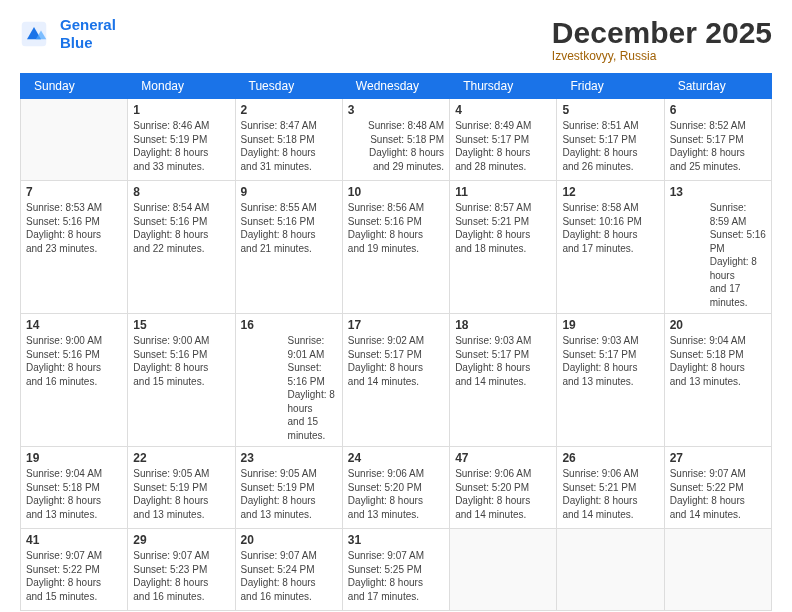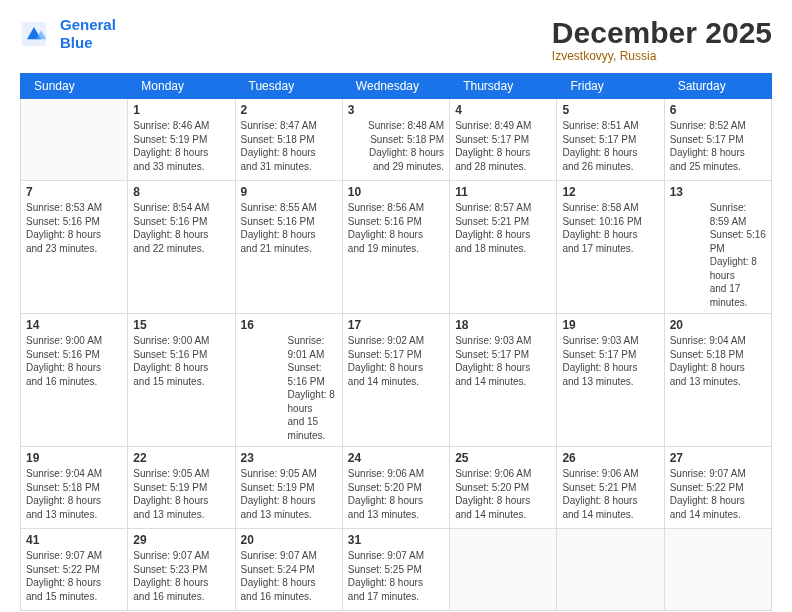--- a/index.html
+++ b/index.html
@@ -299,21 +299,21 @@
 and 13 minutes.</div>
           </td>
           <td>
             <span class="day-num">24</span>
             <div class="day-info" style="white-space: pre-line;">Sunrise: 9:06 AM
 Sunset: 5:20 PM
 Daylight: 8 hours
 and 13 minutes.</div>
           </td>
           <td>
-            <span class="day-num">25</span>
+            <span class="day-num">47</span>
             <div class="day-info" style="white-space: pre-line;">Sunrise: 9:06 AM
 Sunset: 5:20 PM
 Daylight: 8 hours
 and 14 minutes.</div>
           </td>
           <td>
             <span class="day-num">26</span>
             <div class="day-info" style="white-space: pre-line;">Sunrise: 9:06 AM
 Sunset: 5:21 PM
 Daylight: 8 hours

